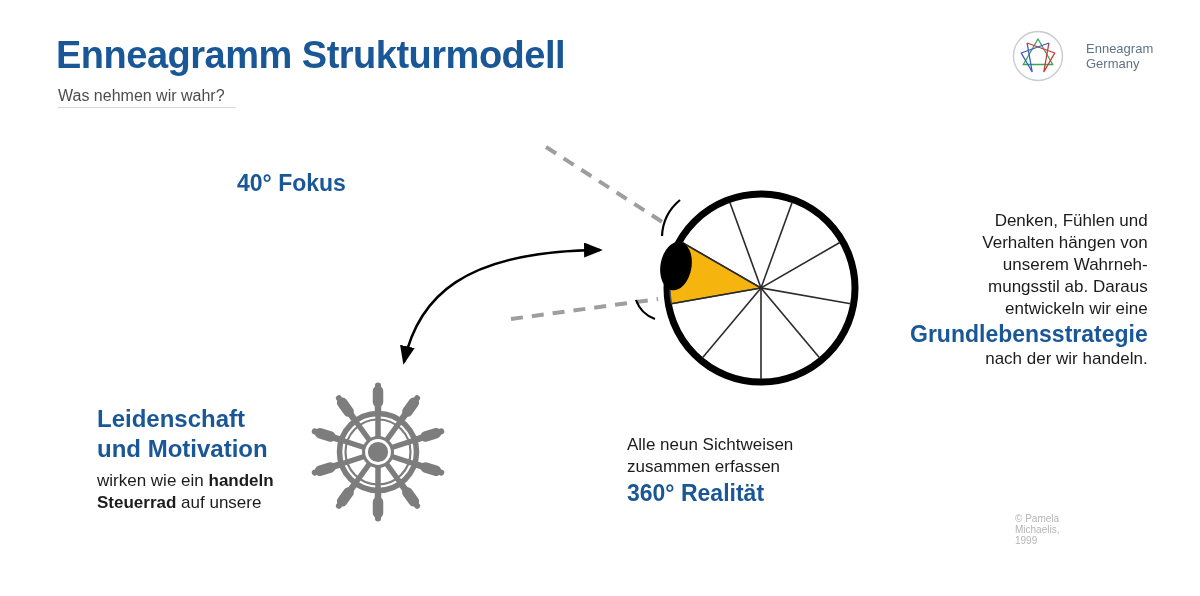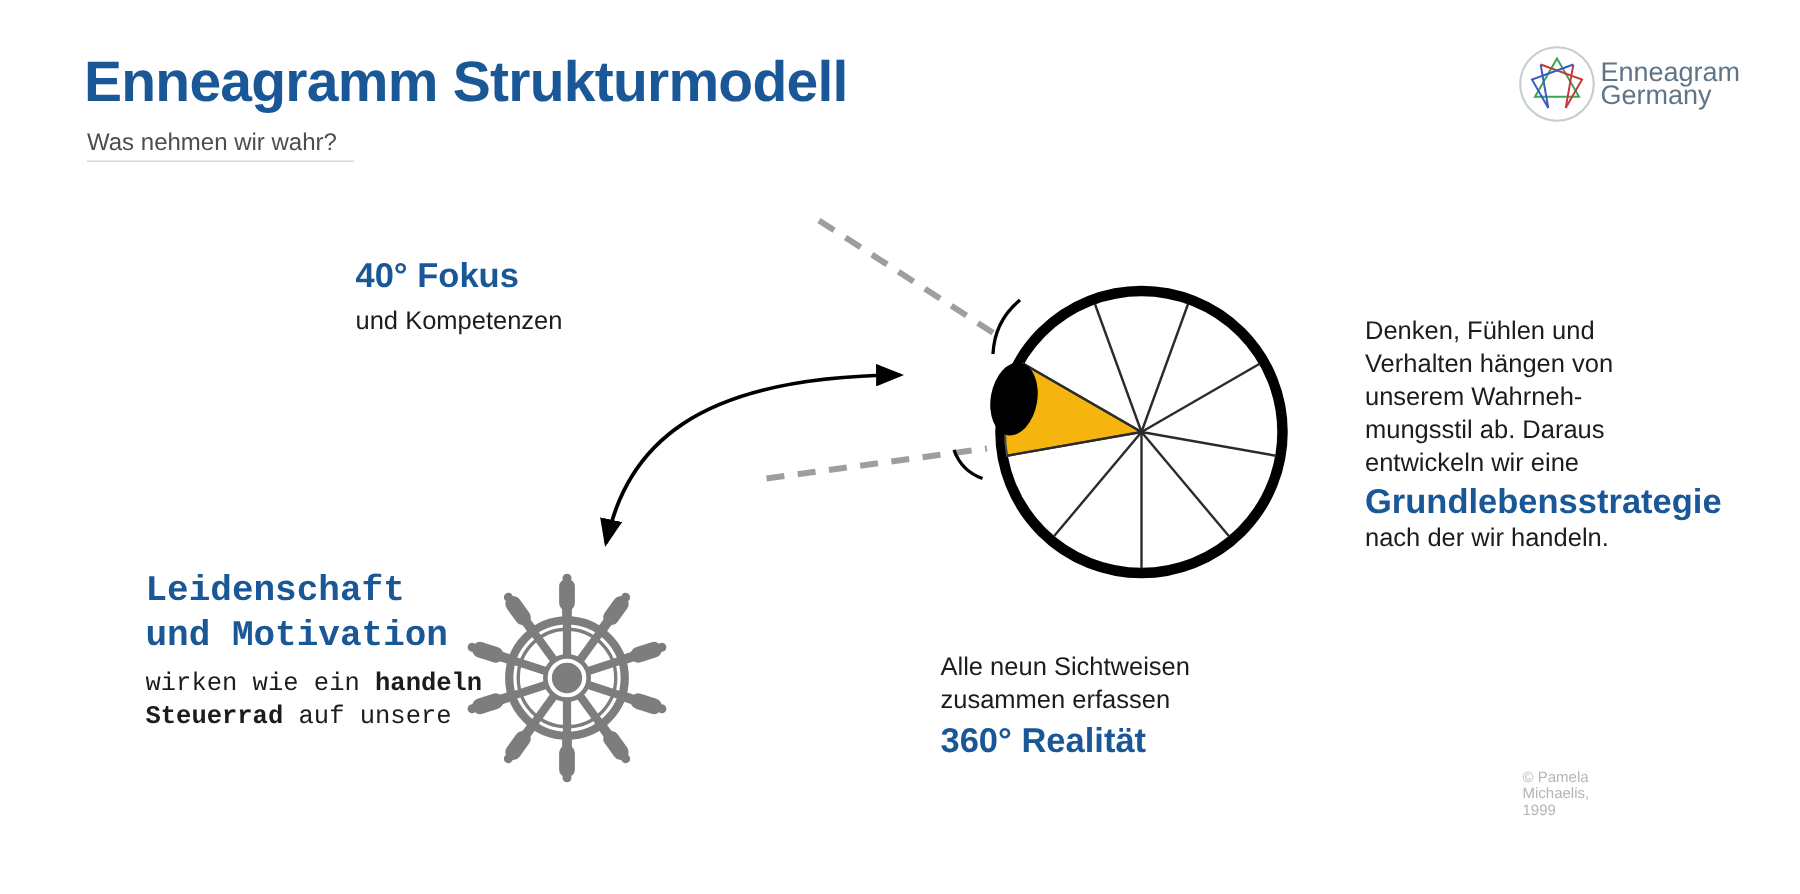--- a/index.html
+++ b/index.html
@@ -6,31 +6,31 @@
   body{width:1200px;height:596px;background:#ffffff;overflow:hidden;
        font-family:"Liberation Sans", sans-serif;}
   .slide{position:relative;width:1080px;height:596px;background:#ffffff;}
 
   .title{position:absolute;left:56px;top:34px;font-size:38px;font-weight:bold;
          letter-spacing:-0.5px;color:var(--accent,#1a5796);white-space:nowrap;}
   .subtitle{position:absolute;left:58px;top:87px;font-size:16px;color:#4d4d4d;white-space:nowrap;}
   .subtitle-rule{position:absolute;left:58px;top:107px;width:178px;height:1px;background:#d8d8d8;}
 
   .logo{position:absolute;left:1012px;top:28px;display:flex;align-items:center;}
-  .logo-text{margin-left:1px;font-size:18px;line-height:15px;color:#5f7486;}
+  .logo-text{margin-left:20px;font-size:13px;line-height:15px;color:#5f7486;}
 
   .textblock{position:absolute;color:#1c1c1e;font-size:17px;line-height:22px;}
   .tb-heading{color:var(--accent,#1a5796);font-weight:bold;font-size:23px;line-height:26px;}
   .focus-block{left:237px;top:170px;}
   .focus-block .tb-heading{margin-bottom:7px;}
-  .strategy-block{left:910px;top:210px;}
+  .strategy-block{left:910px;top:210px;text-align:right;}
   .strategy-highlight{color:var(--accent,#1a5796);font-weight:bold;font-size:23px;line-height:28px;}
   .reality-block{left:627px;top:434px;}
   .reality-block .tb-heading{margin-top:2px;}
-  .passion-block{left:97px;top:380px;font-family:Liberation Mono, monospace;}
+  .passion-block{left:97px;top:404px;}
   .passion-heading{color:var(--accent,#1a5796);font-weight:bold;font-size:24px;line-height:30px;}
   .passion-body{margin-top:6px;}
   b{font-weight:bold;}
 
   .copyright{position:absolute;left:1015px;top:513px;font-size:10px;color:#b5b5b5;}
 
   .diagram-svg{position:absolute;left:0;top:0;width:1200px;height:596px;}
 </style>
 </head>
 <body>
@@ -103,21 +103,20 @@
       <use href="#sw-handle" transform="rotate(324)"></use>
       <circle cx="0" cy="0" r="38.5" fill="none" stroke-width="5.5"></circle>
       <circle cx="0" cy="0" r="32.5" fill="none" stroke-width="2.2"></circle>
       <circle cx="0" cy="0" r="16" stroke="none"></circle>
       <circle cx="0" cy="0" r="11.5" fill="none" stroke="#ffffff" stroke-width="2.8"></circle>
     </g>
   </svg>
 
   <div class="textblock focus-block">
     <div class="tb-heading">40° Fokus</div>
-    <div>und Kompetenzen</div>
   </div>
 
   <div class="textblock strategy-block">
     <div>Denken, Fühlen und</div>
     <div>Verhalten hängen von</div>
     <div>unserem Wahrneh-</div>
     <div>mungsstil ab. Daraus</div>
     <div>entwickeln wir eine</div>
     <div class="strategy-highlight">Grundlebensstrategie</div>
     <div>nach der wir handeln.</div>

